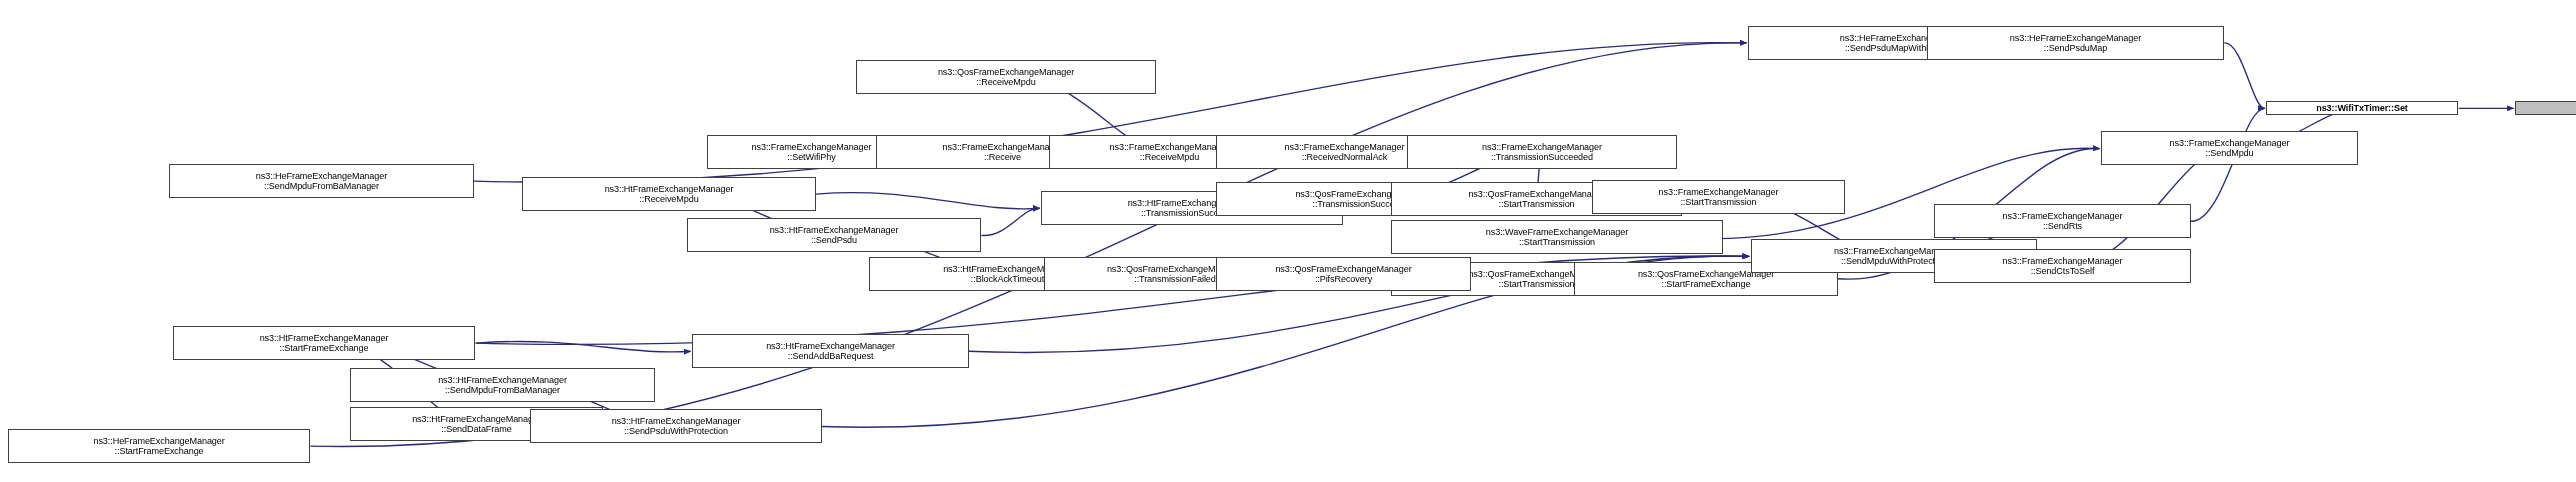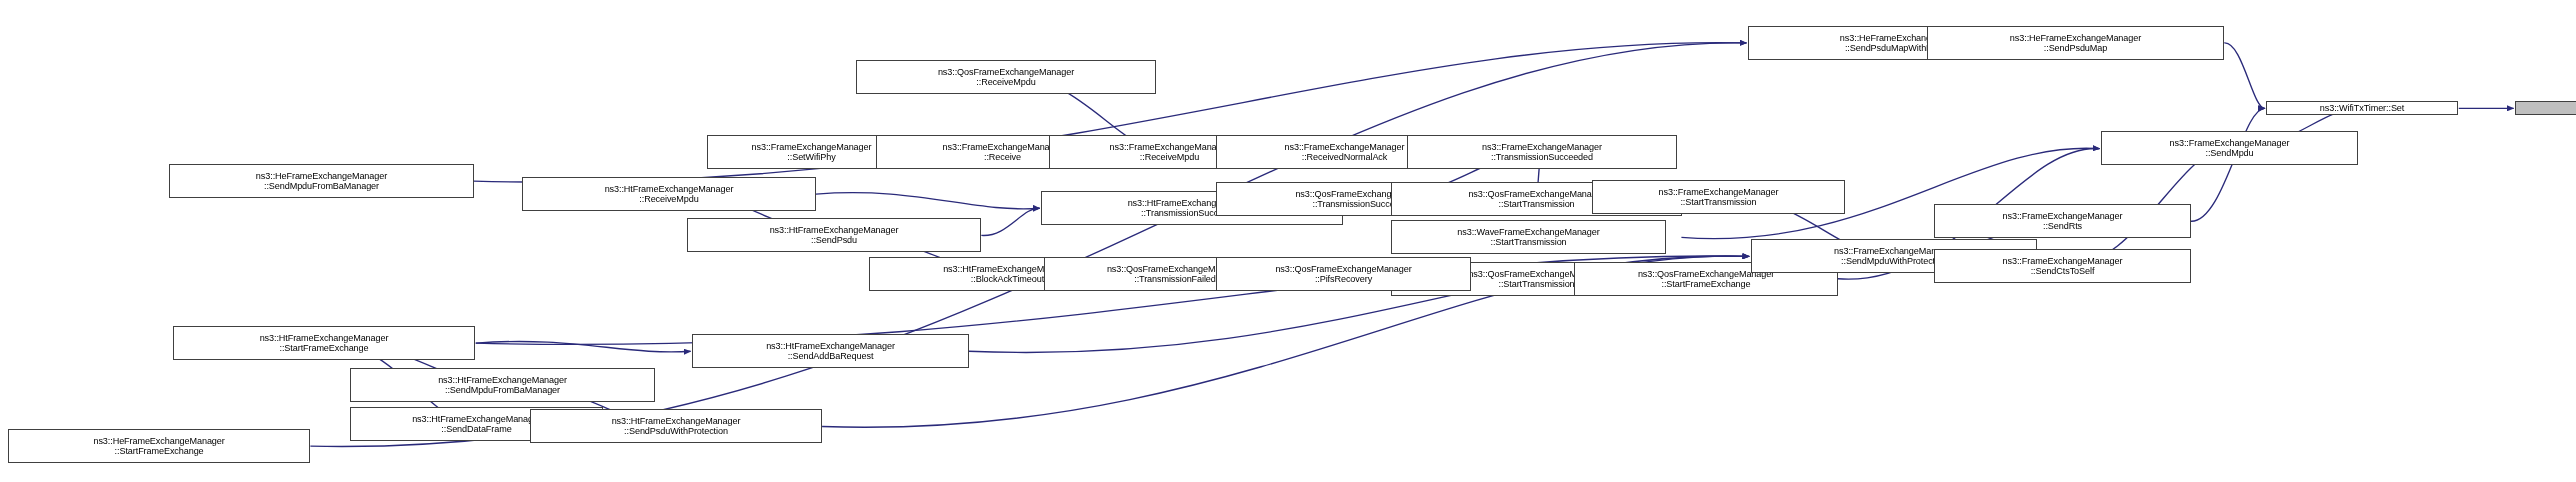--- a/index.html
+++ b/index.html
@@ -109,21 +109,21 @@
       <div class="node" style="left: 1216px; top: 135px; width: 257px; height: 34px;"><span class="lbl">ns3::FrameExchangeManager
 ::ReceivedNormalAck</span></div>
       <div class="node" style="left: 1041px; top: 191px; width: 302px; height: 34px;"><span class="lbl">ns3::HtFrameExchangeManager
 ::TransmissionSucceeded</span></div>
       <div class="node" style="left: 1216px; top: 182px; width: 295px; height: 34px;"><span class="lbl">ns3::QosFrameExchangeManager
 ::TransmissionSucceeded</span></div>
       <div class="node" style="left: 1407px; top: 135px; width: 270px; height: 34px;"><span class="lbl">ns3::FrameExchangeManager
 ::TransmissionSucceeded</span></div>
       <div class="node" style="left: 1391px; top: 182px; width: 291px; height: 34px;"><span class="lbl">ns3::QosFrameExchangeManager
 ::StartTransmission</span></div>
-      <div class="node" style="left: 1391px; top: 220px; width: 275px; height: 34px;"><span class="lbl">ns3::WaveFrameExchangeManager
+      <div class="node" style="left: 1391px; top: 220px; width: 332px; height: 34px;"><span class="lbl">ns3::WaveFrameExchangeManager
 ::StartTransmission</span></div>
       <div class="node" style="left: 1391px; top: 262px; width: 291px; height: 34px;"><span class="lbl">ns3::QosFrameExchangeManager
 ::StartTransmission</span></div>
       <div class="node" style="left: 1592px; top: 180px; width: 253px; height: 34px;"><span class="lbl">ns3::FrameExchangeManager
 ::StartTransmission</span></div>
       <div class="node" style="left: 1044px; top: 257px; width: 262px; height: 34px;"><span class="lbl">ns3::QosFrameExchangeManager
 ::TransmissionFailed</span></div>
       <div class="node" style="left: 1216px; top: 257px; width: 255px; height: 34px;"><span class="lbl">ns3::QosFrameExchangeManager
 ::PifsRecovery</span></div>
       <div class="node" style="left: 1574px; top: 262px; width: 264px; height: 34px;"><span class="lbl">ns3::QosFrameExchangeManager
@@ -133,17 +133,17 @@
       <div class="node" style="left: 1934px; top: 204px; width: 257px; height: 34px;"><span class="lbl">ns3::FrameExchangeManager
 ::SendRts</span></div>
       <div class="node" style="left: 1934px; top: 249px; width: 257px; height: 34px;"><span class="lbl">ns3::FrameExchangeManager
 ::SendCtsToSelf</span></div>
       <div class="node" style="left: 1748px; top: 26px; width: 315px; height: 34px;"><span class="lbl">ns3::HeFrameExchangeManager
 ::SendPsduMapWithProtection</span></div>
       <div class="node" style="left: 1927px; top: 26px; width: 297px; height: 34px;"><span class="lbl">ns3::HeFrameExchangeManager
 ::SendPsduMap</span></div>
       <div class="node" style="left: 2101px; top: 131px; width: 257px; height: 34px;"><span class="lbl">ns3::FrameExchangeManager
 ::SendMpdu</span></div>
-      <div class="node" style="left: 2266px; top: 101px; width: 192px; height: 14.2px;"><span class="lbl">ns3::WifiTxTimer::Set</span></div>
+      <div class="node" style="left: 2266px; top: 101px; width: 192px; height: 14.2px; font-weight: bold;"><span class="lbl">ns3::WifiTxTimer::Set</span></div>
       <div class="node current" style="left: 2515px; top: 101px; width: 225px; height: 14.2px;"><span class="lbl">ns3::WifiTxTimer::Timeout</span></div>
     </div>
 </div>
 
 
 </body></html>

